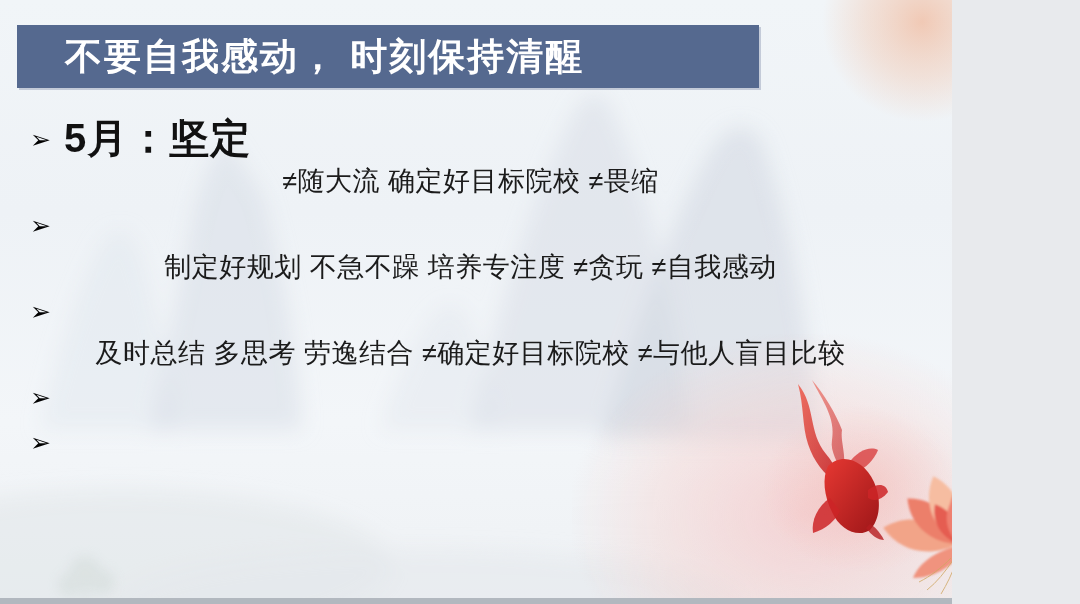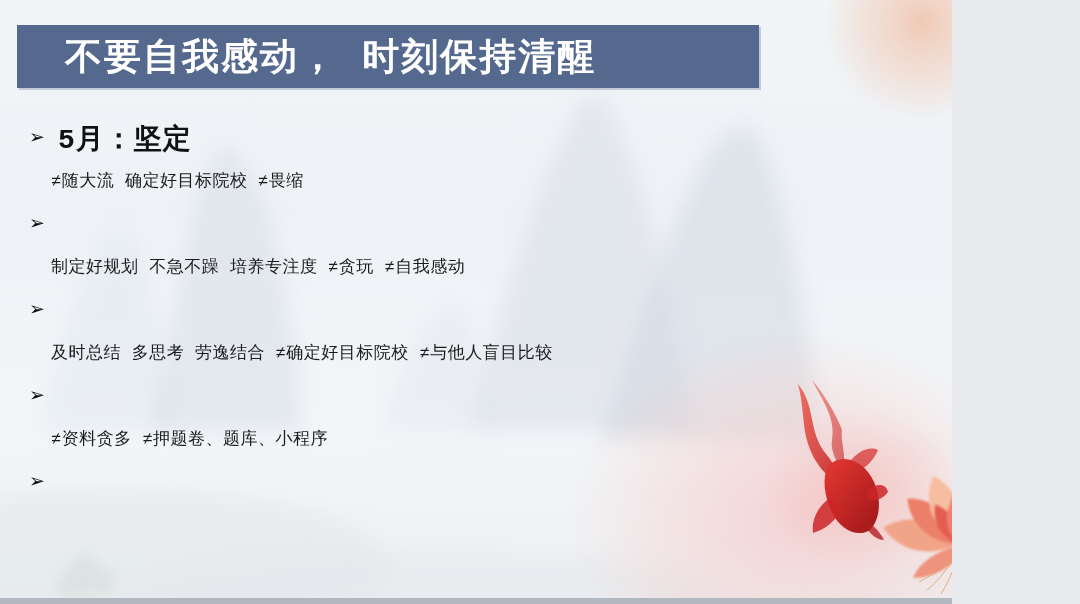--- a/index.html
+++ b/index.html
@@ -1,19 +1,20 @@
 <!DOCTYPE html>
 <html><head>
 <meta charset="utf-8">
 <style>
   html,body{margin:0;padding:0;background:#e8eaed;}
   .slide{
     position:relative;width:952px;height:604px;overflow:hidden;
-    font-family:Liberation Mono, monospace;
+    font-family:Liberation Sans, sans-serif;
     background:linear-gradient(180deg,#f1f5f8 0%,#eef2f6 35%,#f3f6f9 70%,#eef1f4 100%);
+    text-align:center;
   }
   .bg-art{position:absolute;left:0;top:0;width:1080px;height:604px;}
   .pink-glow{
     position:absolute;right:-40px;bottom:-60px;width:420px;height:330px;
     background:radial-gradient(ellipse at 55% 55%,rgba(246,190,190,.6) 0%,rgba(247,205,200,.35) 45%,rgba(247,205,200,0) 72%);
     pointer-events:none;
   }
   .pink-glow2{
     position:absolute;right:-10px;bottom:30px;width:200px;height:170px;
     background:radial-gradient(ellipse at 50% 50%,rgba(243,170,162,.4) 0%,rgba(243,170,162,0) 70%);
@@ -25,23 +26,23 @@
     display:flex;align-items:center;
   }
   .title-bar .title{
     color:#ffffff;font-size:37px;font-weight:700;letter-spacing:2px;
     padding-left:48px;white-space:nowrap;
   }
   .content{position:absolute;left:30px;top:116px;width:860px;color:#141414;}
   .section{margin:0;}
   .h-line{display:flex;align-items:center;gap:13px;height:45px;}
   .bullet{font-size:25px;line-height:1;color:#000;transform:translateY(1px);}
-  .heading{font-size:28px;font-weight:700;letter-spacing:1px;white-space:nowrap;color:#111;}
+  .heading{font-size:40px;font-weight:700;letter-spacing:1px;white-space:nowrap;color:#111;}
   .detail{
-    font-size:17px;font-weight:500;line-height:41px;height:41px;
+    font-size:27px;font-weight:500;line-height:41px;height:41px;
     padding-left:21px;letter-spacing:.5px;white-space:nowrap;color:#1b1b1b;
   }
   .fish1{position:absolute;left:778px;top:378px;width:110px;height:175px;}
   .fish2{position:absolute;left:1000px;top:350px;width:72px;height:102px;}
   .lotus{position:absolute;left:853px;top:472px;width:214px;height:132px;}
   .bottom-strip{
     position:absolute;left:0;bottom:0;width:1080px;height:6px;background:#b2b8bf;
   }
 </style>
 </head>
@@ -129,21 +130,20 @@
       <div class="h-line">
         <span class="bullet">➢</span>
       </div>
       <div class="detail">及时总结 多思考 劳逸结合 ≠确定好目标院校 ≠与他人盲目比较</div>
     </div>
 
     <div class="section">
       <div class="h-line">
         <span class="bullet">➢</span>
       </div>
-      <div class="detail">≠资料贪多 ≠押题卷、题库、小程序</div>
     </div>
 
     <div class="section">
       <div class="h-line">
         <span class="bullet">➢</span>
       </div>
     </div>
 
   </div>
 

